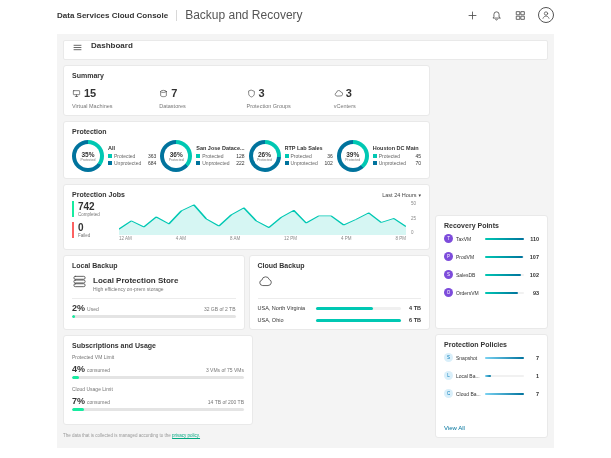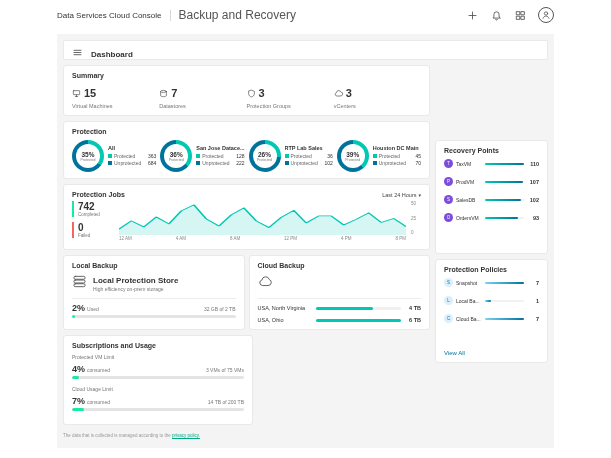--- a/index.html
+++ b/index.html
@@ -1,33 +1,33 @@
 <!DOCTYPE html>
 <html><head>
 <meta charset="utf-8">
 <style>
   *{margin:0;padding:0;box-sizing:border-box}
   html,body{width:611px;height:458px;background:#fff;font-family:"Liberation Sans",sans-serif;color:#333;overflow:hidden}
   
   .header{height:30px;padding:0 57px;display:flex;align-items:center;background:#fff}
-  .app-title{font-size:8px;font-weight:400}
+  .app-title{font-size:8px;font-weight:700}
   .header-divider{width:1px;height:11px;background:#d8d8d8;margin:0 8px}
   .section-title{font-size:12px;color:#555}
   .header-actions{margin-left:auto;display:flex;align-items:center;gap:11px}
   .hicon{width:13px;height:13px;display:flex;align-items:center;justify-content:center;cursor:pointer}
   .hicon svg,.menu-btn svg{width:11px;height:11px}
   .avatar{width:16px;height:16px;border:1px solid #555;border-radius:50%;display:flex;align-items:center;justify-content:center;cursor:pointer}
   .avatar svg{width:10px;height:10px}
   svg *{stroke:#4a4a4a;fill:none;stroke-width:.9;stroke-linecap:round;stroke-linejoin:round}
   
   .content{margin:4px 57px;background:#f4f4f4;padding:6px;height:414px}
-  .dash-bar{background:#fff;border:1px solid #e9e9e9;border-radius:2px;height:20px;display:flex;align-items:flex-end;gap:7px;padding:0 7px;margin-bottom:5px}
+  .dash-bar{background:#fff;border:1px solid #e9e9e9;border-radius:2px;height:20px;display:flex;align-items:flex-start;gap:7px;padding:0 7px;margin-bottom:5px}
   .menu-btn{width:13px;height:13px;display:flex;align-items:center;justify-content:center;cursor:pointer}
   .page-title{font-size:8px;font-weight:700}
-  .layout{display:flex;gap:5px;align-items:center}
+  .layout{display:flex;gap:5px;align-items:flex-end}
   .col-left{flex:1;min-width:0;display:flex;flex-direction:column;gap:5px}
   .col-right{width:113px;flex:none;display:flex;flex-direction:column;gap:5px}
   .card{background:#fff;border:1px solid #e9e9e9;border-radius:3px;padding:6px 8px}
   .card-title{font-size:7px;font-weight:700;margin-bottom:5px}
   
   .stats{display:flex}
   .stat{flex:1}
   .stat-top{display:flex;align-items:center;gap:3px}
   .ic svg{width:9px;height:9px}
   .stat-value{font-size:11px;font-weight:600}

